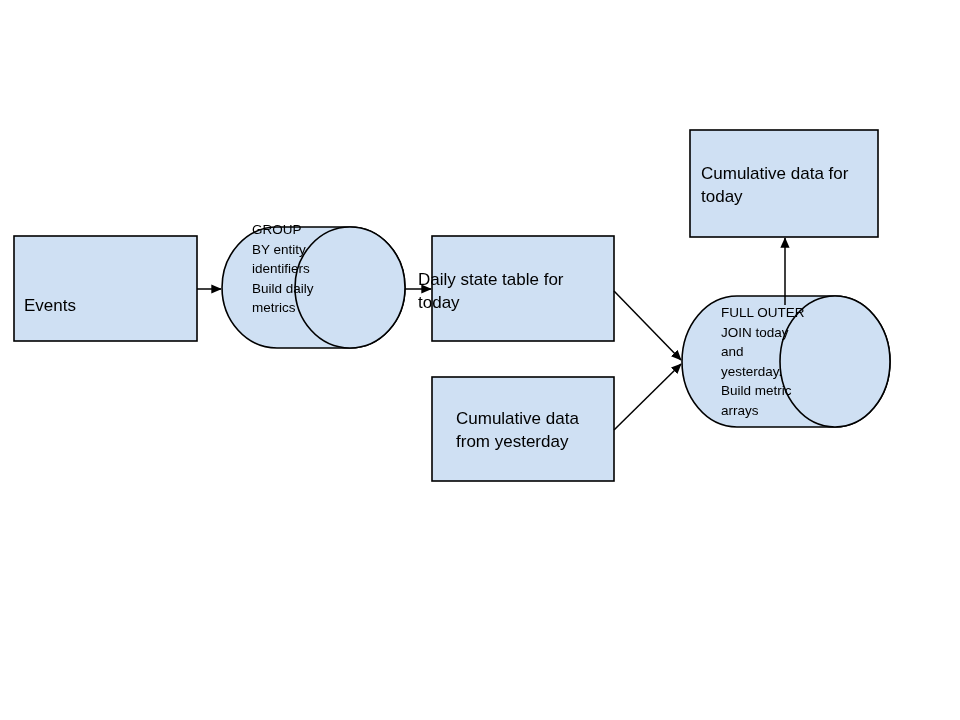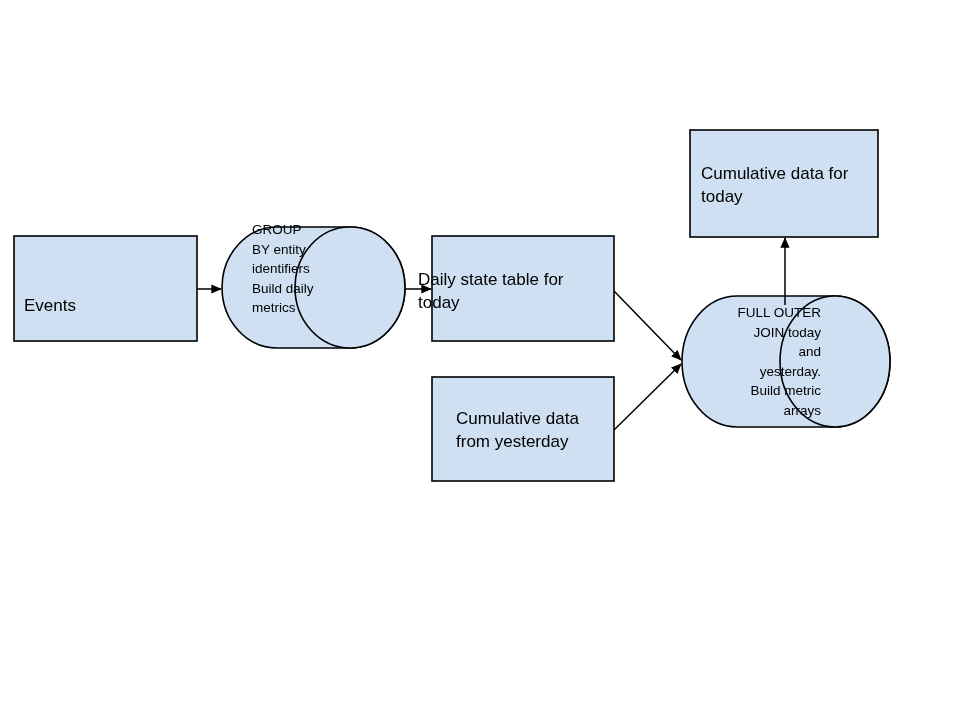--- a/index.html
+++ b/index.html
@@ -117,21 +117,21 @@
 identifiers
 Build daily
 metrics</div>
 
     <div class="node-label label-box" style="left:418px; top:268px; width:170px;">Daily state table for
 today</div>
 
     <div class="node-label label-box" style="left:456px; top:407px; width:170px;">Cumulative data
 from yesterday</div>
 
-    <div class="node-label label-cyl" style="left:721px; top:303px; width:100px;text-align:right;">FULL OUTER
+    <div class="node-label label-cyl" style="left:721px; top:303px; width:100px;">FULL OUTER
 JOIN today
 and
 yesterday.
 Build metric
 arrays</div>
 
     <div class="node-label label-box" style="left:701px; top:162px; width:178px;">Cumulative data for
 today</div>
 
   </div>

